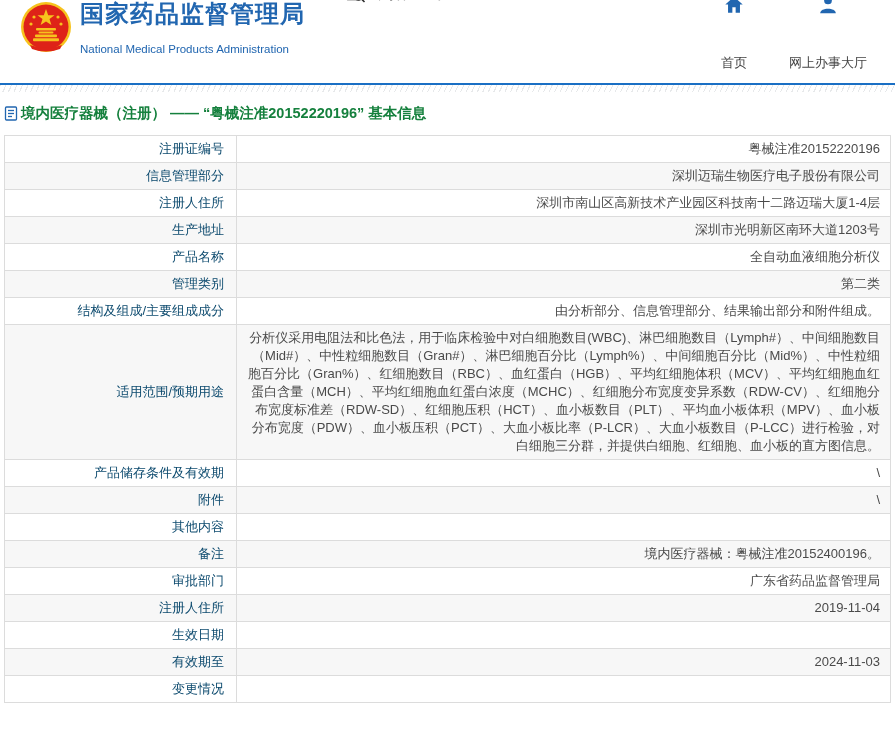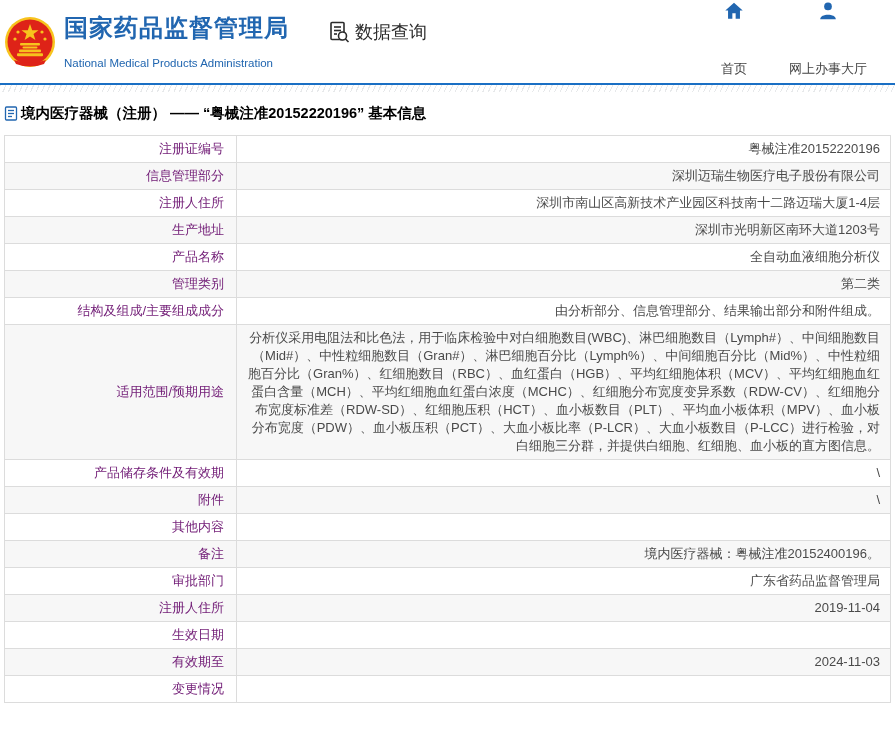--- a/index.html
+++ b/index.html
@@ -8,22 +8,22 @@
     font-family: "Liberation Sans", "DejaVu Sans", sans-serif;
     color: #444;
     overflow: hidden;
   }
 
   
   .header {
     height: 85px;
     background: #fff;
     display: flex;
-    align-items: center;
-    padding: 0 10px 0 4px;
+    align-items: flex-start;
+    padding: 0 10px 0 20px;
     border-bottom: 2px solid #1a6fc4;
     position: relative;
   }
   .hatch-band {
     height: 7px;
     background: repeating-linear-gradient(115deg, rgba(120,130,140,0.18) 0 1px, transparent 1px 5px);
   }
   .brand { display: flex; align-items: center; }
   .emblem { width: 52px; height: 52px; flex: 0 0 auto; }
   .brand-text { margin-left: 8px; }
@@ -76,21 +76,21 @@
 
   
   .breadcrumb {
     display: flex;
     align-items: center;
     padding: 12px 4px 10px 4px;
   }
   .breadcrumb .bc-icon { width: 14px; height: 15px; margin-right: 3px; flex: 0 0 auto; }
   .bc-text {
     font-size: 14.5px;
-    color: #000000;
+    color: #15803d;
     font-weight: bold;
   }
 
   
   .info-table {
     width: 887px;
     margin: 2px 4px 0 4px;
     border-collapse: collapse;
     table-layout: fixed;
   }
@@ -98,21 +98,21 @@
     border: 1px solid #dcdcdc;
     font-size: 13px;
     line-height: 18px;
     padding: 4px 10px;
     vertical-align: middle;
   }
   .info-table tr:nth-child(even) { background: #f7f7f7; }
   .cell-label {
     width: 232px;
     text-align: right;
-    color: #701a75;
+    color: #0c4a6e;
     padding-right: 12px !important;
   }
   .cell-value {
     color: #4a4a4a;
     text-align: right;
     word-break: break-all;
   }
 </style>
 </head>
 <body>

